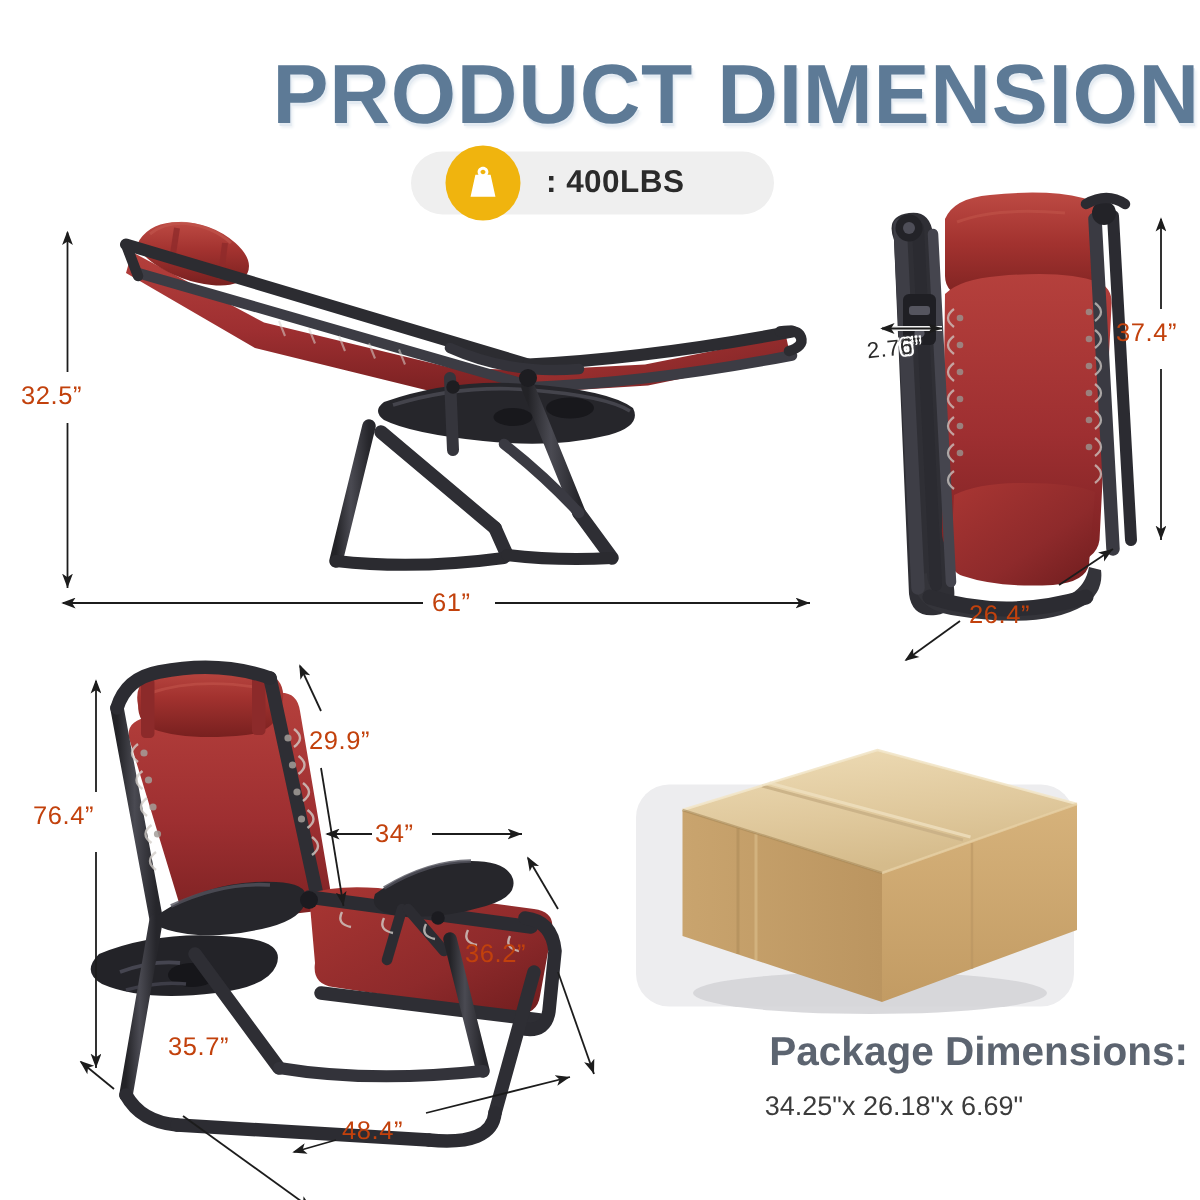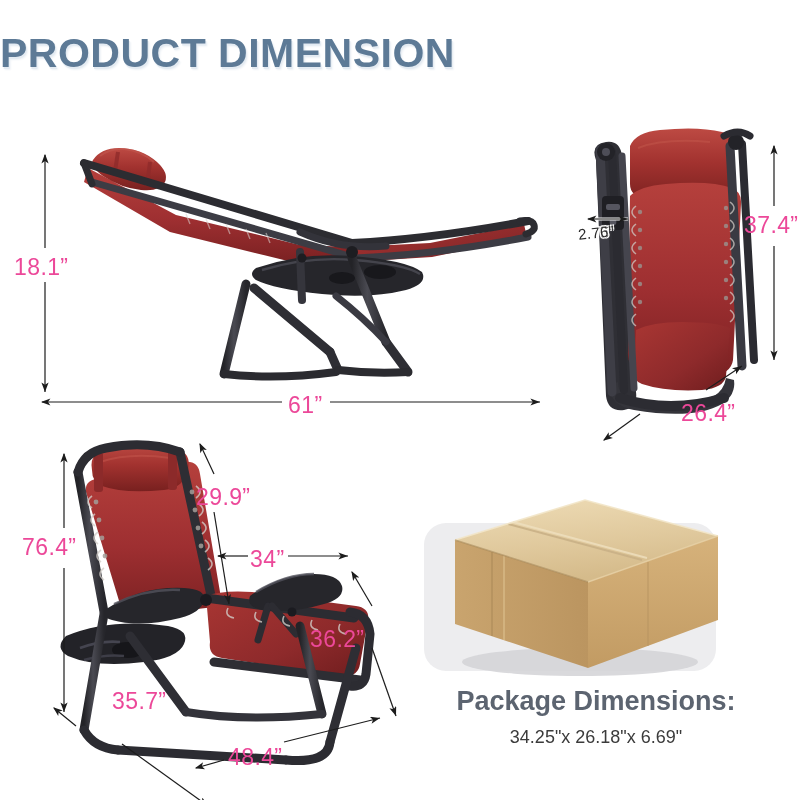--- a/index.html
+++ b/index.html
@@ -5,22 +5,22 @@
   html,body{margin:0;padding:0;}
   body{
     width:800px;height:800px;background:#ffffff;
     font-family:"Liberation Sans","DejaVu Sans",sans-serif;
     overflow:hidden;position:relative;
   }
   .page{position:relative;width:800px;height:800px;}
 
   
   .title{
-    position:absolute;left:0;top:30px;width:800px;text-align:left;
-    font-size:41px;font-weight:bold;letter-spacing:0.5px;
+    position:absolute;left:0;top:30px;width:800px;text-align:right;
+    font-size:56px;font-weight:bold;letter-spacing:0.5px;
     color:#5d7a96;
     text-shadow:1px 2px 0 #e4ebf2, 2px 3px 2px #eef2f6;
     white-space:nowrap;
   }
 
   
   .badge{
     position:absolute;left:274px;top:101px;width:242px;height:42px;
     background:#efefef;border-radius:21px;
     display:flex;align-items:center;
@@ -31,56 +31,65 @@
     display:flex;align-items:center;justify-content:center;
   }
   .badge-icon svg{display:block;}
   .badge-text{
     position:absolute;left:90px;top:0;height:42px;line-height:42px;
     font-size:21px;font-weight:bold;color:#2b2b2b;letter-spacing:0.3px;
   }
 
   
   .dim{
-    position:absolute;font-size:23px;color:#ec4899;
+    position:absolute;font-size:17px;color:#c2410c;
     font-family:"Liberation Sans","DejaVu Sans",sans-serif;
     white-space:nowrap;letter-spacing:0.4px;
   }
   .dim.outline{
     color:#2a2a2a;
     text-shadow:
       -1.4px -1.4px 0 #fff, 1.4px -1.4px 0 #fff,
       -1.4px 1.4px 0 #fff, 1.4px 1.4px 0 #fff,
       0 0 3px #fff;
     font-size:15px;
   }
 
   svg.overlay{position:absolute;left:0;top:0;width:800px;height:800px;pointer-events:none;}
 
   
   .pkg-panel{
     position:absolute;left:424px;top:523px;width:292px;height:148px;
     background:#ededef;border-radius:22px;
   }
   .pkg-title{
-    position:absolute;left:400px;top:686px;width:392px;text-align:center;
+    position:absolute;left:400px;top:686px;width:392px;text-align:right;
     font-size:27px;font-weight:bold;color:#5c6470;white-space:nowrap;
   }
   .pkg-sub{
     position:absolute;left:400px;top:727px;width:392px;text-align:center;
     font-size:18px;color:#3b3b3b;white-space:nowrap;
   }
 </style>
 </head>
 <body>
 
 <div class="page">
 
   <div class="title">PRODUCT DIMENSION</div>
 
+  <div class="badge">
+    <div class="badge-icon">
+      <svg width="34" height="34" viewBox="0 0 34 34">
+        <path d="M17 6.2c-2.0 0-3.6 1.55-3.6 3.45 0 .72.23 1.38.62 1.93h-2.1L8.7 26.2h16.6l-3.22-14.62h-2.1c.39-.55.62-1.21.62-1.93C20.6 7.75 19 6.2 17 6.2z
+                 M17 8.2c.92 0 1.65.68 1.65 1.45 0 .78-.73 1.45-1.65 1.45s-1.65-.67-1.65-1.45c0-.77.73-1.45 1.65-1.45z" fill="#ffffff"></path>
+      </svg>
+    </div>
+    <div class="badge-text">: 400LBS</div>
+  </div>
 
   <svg class="overlay" viewBox="0 0 800 800" xmlns="http://www.w3.org/2000/svg">
     <defs>
       <marker id="ah" markerWidth="9" markerHeight="9" refX="8" refY="3" orient="auto" markerUnits="strokeWidth">
         <path d="M0,0 L8,3 L0,6 L2,3 z" fill="#1c1c1c"></path>
       </marker>
       <marker id="ahS" markerWidth="9" markerHeight="9" refX="1" refY="3" orient="auto" markerUnits="strokeWidth">
         <path d="M8,0 L0,3 L8,6 L6,3 z" fill="#1c1c1c"></path>
       </marker>
 
@@ -350,29 +359,29 @@
     <path d="M492,552 L492,636" stroke="#b08f5c" stroke-width="2" opacity=".7" fill="none"></path>
     <path d="M504,556 L504,640" stroke="#d9bb88" stroke-width="2" opacity=".7" fill="none"></path>
 
     <path d="M648,562 L648,646" stroke="#b5915f" stroke-width="1.6" opacity=".5" fill="none"></path>
 
     <path d="M455,540 L585,500 L718,536" stroke="#f2e6c9" stroke-width="1.6" fill="none" opacity=".9"></path>
     <path d="M588,582 L718,536" stroke="#e6d0a4" stroke-width="1.6" fill="none" opacity=".8"></path>
     <path d="M455,540 L588,582" stroke="#a98a58" stroke-width="1.6" fill="none" opacity=".6"></path>
   </svg>
 
-  <div class="dim" style="left:14px;top:254px;">18.1”</div>
+  <div class="dim" style="left:14px;top:254px;">32.5”</div>
   <div class="dim" style="left:288px;top:392px;">61”</div>
 
   <div class="dim" style="left:744px;top:212px;">37.4”</div>
-  <div class="dim" style="left:681px;top:400px;text-align:center;">26.4”</div>
+  <div class="dim" style="left:646px;top:400px;text-align:center;">26.4”</div>
   <div class="dim outline" style="left:578px;top:224px;transform:rotate(-6deg);">2.76”</div>
 
   <div class="dim" style="left:22px;top:534px;">76.4”</div>
-  <div class="dim" style="left:196px;top:484px;">29.9”</div>
+  <div class="dim" style="left:206px;top:484px;">29.9”</div>
   <div class="dim" style="left:250px;top:546px;">34”</div>
   <div class="dim" style="left:310px;top:626px;">36.2”</div>
   <div class="dim" style="left:112px;top:688px;">35.7”</div>
   <div class="dim" style="left:228px;top:744px;">48.4”</div>
 
   <div class="pkg-title">Package Dimensions:</div>
   <div class="pkg-sub">34.25"x 26.18"x 6.69"</div>
 
 </div>
 

